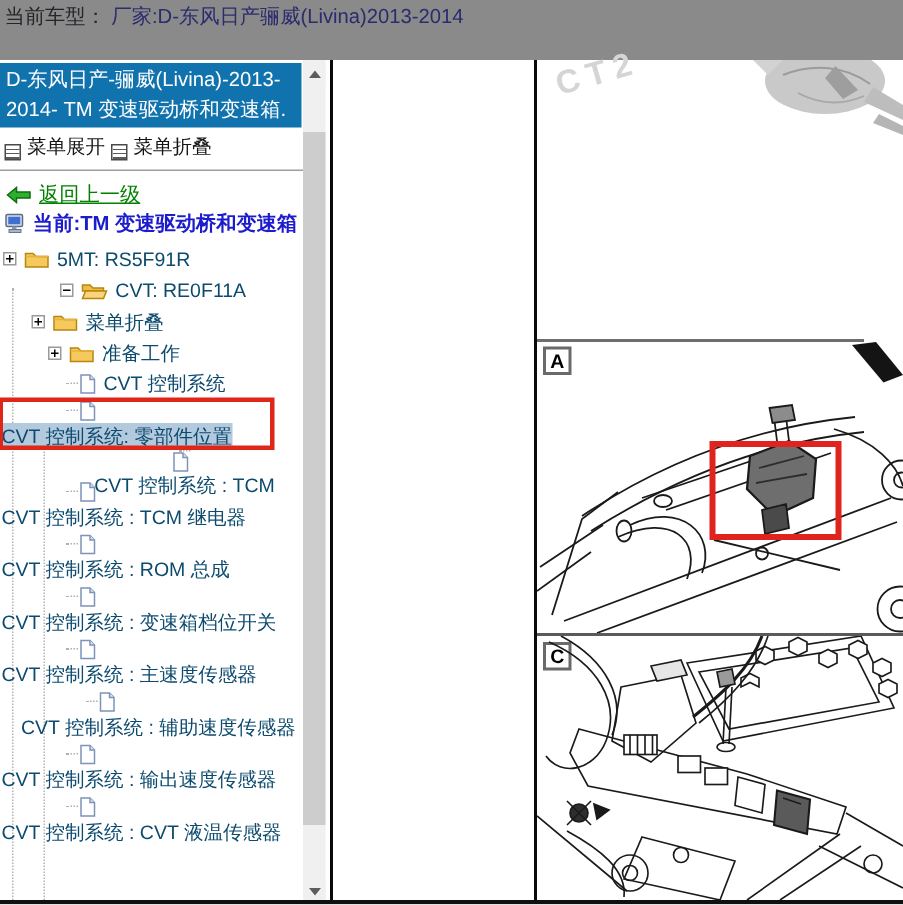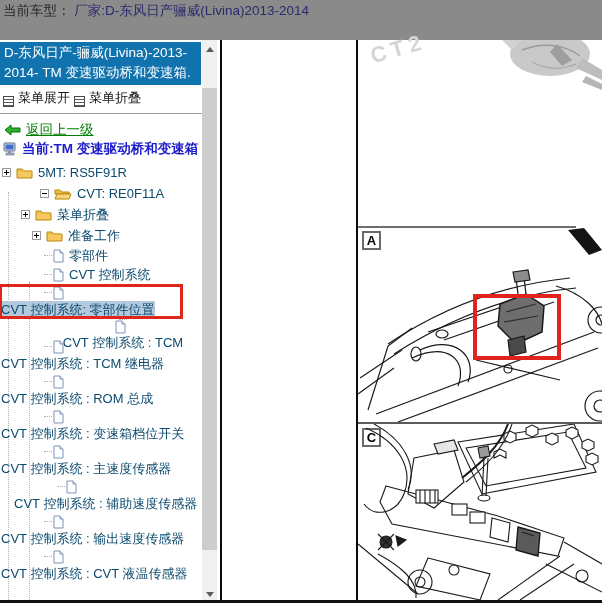--- a/index.html
+++ b/index.html
@@ -164,30 +164,20 @@
           <span class="tlabel">准备工作</span>
         </div>
         <div class="trow" style="height: 19px; padding-left: 44px;">
           <span class="conn"></span>
           <span class="ticon">
             <svg width="11" height="14" viewBox="0 0 11 14">
               <path d="M1 1 h6 l3 3 v9 h-9 z" fill="#fff" stroke="#7d93b8"></path>
               <path d="M7 1 v3 h3" fill="#dde6f5" stroke="#7d93b8"></path>
             </svg>
           </span>
-          <span class="tlabel">零部件</span>
-        </div>
-        <div class="trow" style="height: 19px; padding-left: 44px;">
-          <span class="conn"></span>
-          <span class="ticon">
-            <svg width="11" height="14" viewBox="0 0 11 14">
-              <path d="M1 1 h6 l3 3 v9 h-9 z" fill="#fff" stroke="#7d93b8"></path>
-              <path d="M7 1 v3 h3" fill="#dde6f5" stroke="#7d93b8"></path>
-            </svg>
-          </span>
           <span class="tlabel">CVT 控制系统</span>
         </div>
         <div style="position: relative;">
           <div class="trow" style="height: 17px; padding-left: 44px;">
             <span class="conn"></span>
             <span class="ticon">
               <svg width="11" height="14" viewBox="0 0 11 14">
                 <path d="M1 1 h6 l3 3 v9 h-9 z" fill="#fff" stroke="#7d93b8"></path>
                 <path d="M7 1 v3 h3" fill="#dde6f5" stroke="#7d93b8"></path>
               </svg>

